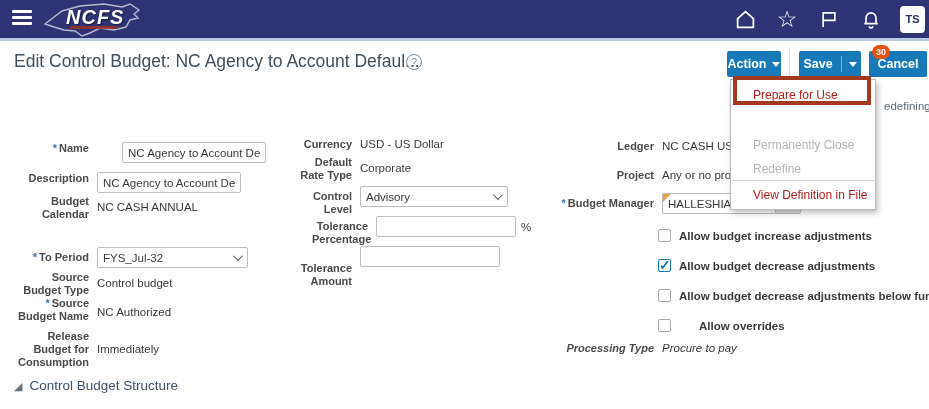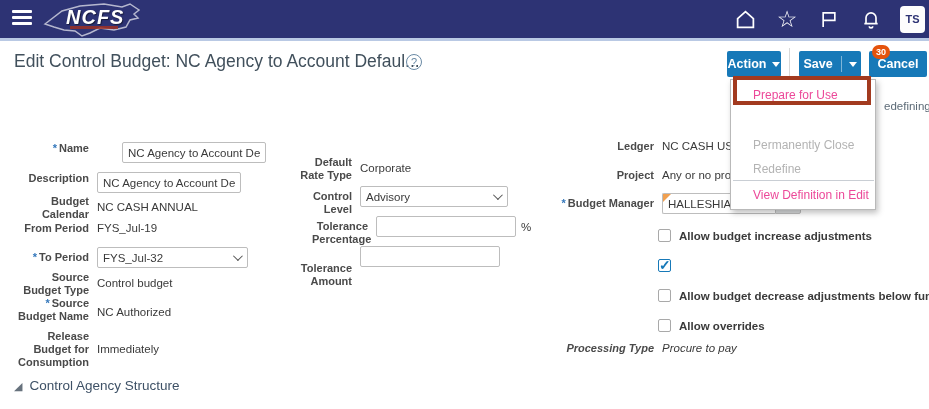--- a/index.html
+++ b/index.html
@@ -27,21 +27,21 @@
   .help-icon { position:absolute; left:406px; top:54px; width:16px; height:16px; border:1.5px solid #6a8aa5; border-radius:50%; color:#6a8aa5; font-size:11px; display:flex; align-items:center; justify-content:center; cursor:pointer; z-index:2; }
 
   
   .btn { position:absolute; top:51px; height:26px; background:#1779b8; color:#fff; font-size:12.5px; font-weight:bold; border:none; border-radius:2px; display:flex; align-items:center; justify-content:center; cursor:pointer; z-index:6; font-family:"Liberation Sans", sans-serif; }
   .caret { width:0; height:0; border-left:4px solid transparent; border-right:4px solid transparent; border-top:5px solid #fff; margin-left:6px; }
   .btn-sep { position:absolute; left:789px; top:48px; width:1px; height:31px; background:#d8d8d8; z-index:5; }
   .save-divider { width:1px; height:16px; background:rgba(255,255,255,.45); margin:0 7px 0 8px; }
 
   
   .menu-panel { position:absolute; left:730px; top:79px; width:146px; height:131px; background:#fff; border:1px solid #b9b9b9; box-shadow:2px 3px 6px rgba(0,0,0,.25); z-index:10; }
-  .menu-item { position:absolute; left:0; width:100%; padding-left:22px; font-size:12px; color:#ec4899; cursor:pointer; white-space:nowrap; }
+  .menu-item { position:absolute; left:0; width:100%; padding-left:22px; font-size:12px; color:#b91c1c; cursor:pointer; white-space:nowrap; }
   .menu-item.disabled { color:#b3b3b3; cursor:default; }
   .menu-divider { position:absolute; left:2px; top:100px; width:141px; height:1px; background:#c9ced4; }
   .menu-highlight { position:absolute; left:733px; top:76px; width:138px; height:29px; border:4px solid #a23a1f; z-index:12; pointer-events:none; }
   .bg-partial-text { position:absolute; left:884px; top:100px; font-size:11.5px; color:#5d6b77; z-index:3; }
 
   
   .frow { position:absolute; display:flex; align-items:flex-start; z-index:1; }
   .lbl { font-size:11px; font-weight:bold; color:#4a4a4a; text-align:right; line-height:13px; }
   .lbl .ast { color:#3377bb; margin-right:2px; font-weight:bold; }
   .val { font-size:11.5px; color:#3a3a3a; margin-left:8px; line-height:13px; white-space:nowrap; }
@@ -126,40 +126,36 @@
   </button>
   <button class="btn" style="left:869px; width:58px;">
     <span>Cancel</span>
   </button>
 
   <div class="menu-panel">
     <div class="menu-item" style="top:8px;">Prepare for Use</div>
     <div class="menu-item disabled" style="top:58px;">Permanently Close</div>
     <div class="menu-item disabled" style="top:82px;">Redefine</div>
     <div class="menu-divider"></div>
-    <div class="menu-item" style="top:108px;">View Definition in Edit</div>
+    <div class="menu-item" style="top:108px;">View Definition in File</div>
   </div>
   <div class="menu-highlight"></div>
   <div class="bg-partial-text">edefining</div>
 
   <div class="frow" style="left:14px; top:142px;gap:25px;">
     <div class="lbl lblL"><span class="ast">*</span><span>Name</span></div>
     <input class="fld" style="width: 144px;" value="NC Agency to Account Defaul">
   </div>
   <div class="frow" style="left:14px; top:172px;">
     <div class="lbl lblL"><span>Description</span></div>
     <input class="fld" style="width: 144px;" value="NC Agency to Account Defaul">
   </div>
   <div class="frow" style="left:14px; top:195px;">
     <div class="lbl lblL"><span>Budget Calendar</span></div>
     <div class="val" style="margin-top:6px;">NC CASH ANNUAL</div>
-  </div>
-  <div class="frow" style="left:14px; top:222px;">
-    <div class="lbl lblL"><span>From Period</span></div>
-    <div class="val">FYS_Jul-19</div>
   </div>
   <div class="frow" style="left:14px; top:247px;">
     <div class="lbl lblL" style="margin-top:4px;"><span class="ast">*</span><span>To Period</span></div>
     <div class="selectbox" style="width:151px;">
       <span>FYS_Jul-32</span>
         <span class="chev"></span>
     </div>
   </div>
   <div class="frow" style="left:14px; top:297px;">
     <div class="lbl lblL"><span class="ast">*</span><span>Source Budget Name</span></div>
@@ -167,20 +163,24 @@
   </div>
   <div class="frow" style="left:14px; top:271px;">
     <div class="lbl lblL"><span>Source Budget Type</span></div>
     <div class="val" style="margin-top:6px;">Control budget</div>
   </div>
   <div class="frow" style="left:14px; top:330px;">
     <div class="lbl lblL"><span>Release Budget for Consumption</span></div>
     <div class="val" style="margin-top:13px;">Immediately</div>
   </div>
 
+  <div class="frow" style="left:296px; top:138px;">
+    <div class="lbl lblM"><span>Currency</span></div>
+    <div class="val">USD - US Dollar</div>
+  </div>
   <div class="frow" style="left:296px; top:156px;">
     <div class="lbl lblM"><span>Default Rate Type</span></div>
     <div class="val" style="margin-top:6px;">Corporate</div>
   </div>
   <div class="frow" style="left:296px; top:186px;">
     <div class="lbl lblM" style="margin-top:4px;"><span>Control Level</span></div>
     <div class="selectbox" style="width:148px;">
       <span>Advisory</span>
         <span class="chev"></span>
     </div>
@@ -211,33 +211,34 @@
       <div class="lov-btn"></div>
     </div>
   </div>
 
   <div class="cb-row" style="left:658px; top:229px;">
     <span class="cbox"></span>
     <span class="cb-label">Allow budget increase adjustments</span>
   </div>
   <div class="cb-row" style="left:658px; top:259px;">
     <span class="cbox checked"></span>
+    <span class="cb-label">Allow budget decrease adjustments</span>
   </div>
   <div class="cb-row" style="left:658px; top:289px;">
     <span class="cbox"></span>
     <span class="cb-label">Allow budget decrease adjustments below funds available</span>
   </div>
-  <div class="cb-row" style="left:658px; top:319px;">
+  <div class="cb-row" style="left:658px; top:319px;gap:20px;">
     <span class="cbox"></span>
     <span class="cb-label">Allow overrides</span>
   </div>
 
   <div class="frow" style="left:540px; top:342px;font-style:italic;">
     <div class="lbl lblR"><span>Processing Type</span></div>
     <div class="val">Procure to pay</div>
   </div>
 
   <div class="section-hdr">
     <span class="disclosure">◢</span>
-    <span class="section-title">Control Agency Structure</span>
+    <span class="section-title">Control Budget Structure</span>
   </div>
 
 </div>
 
 </body></html>

